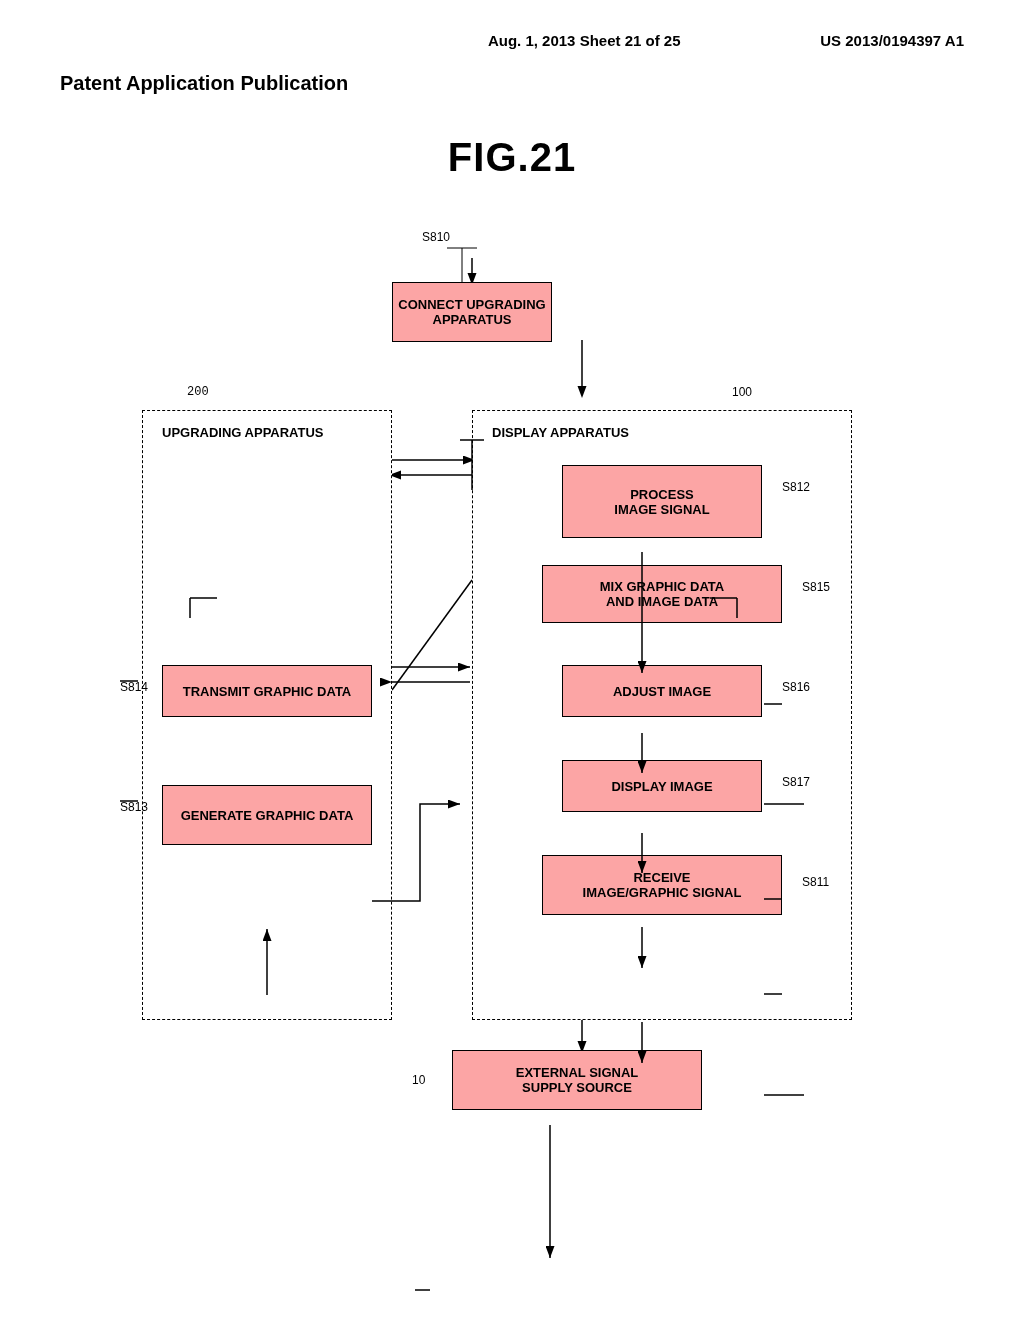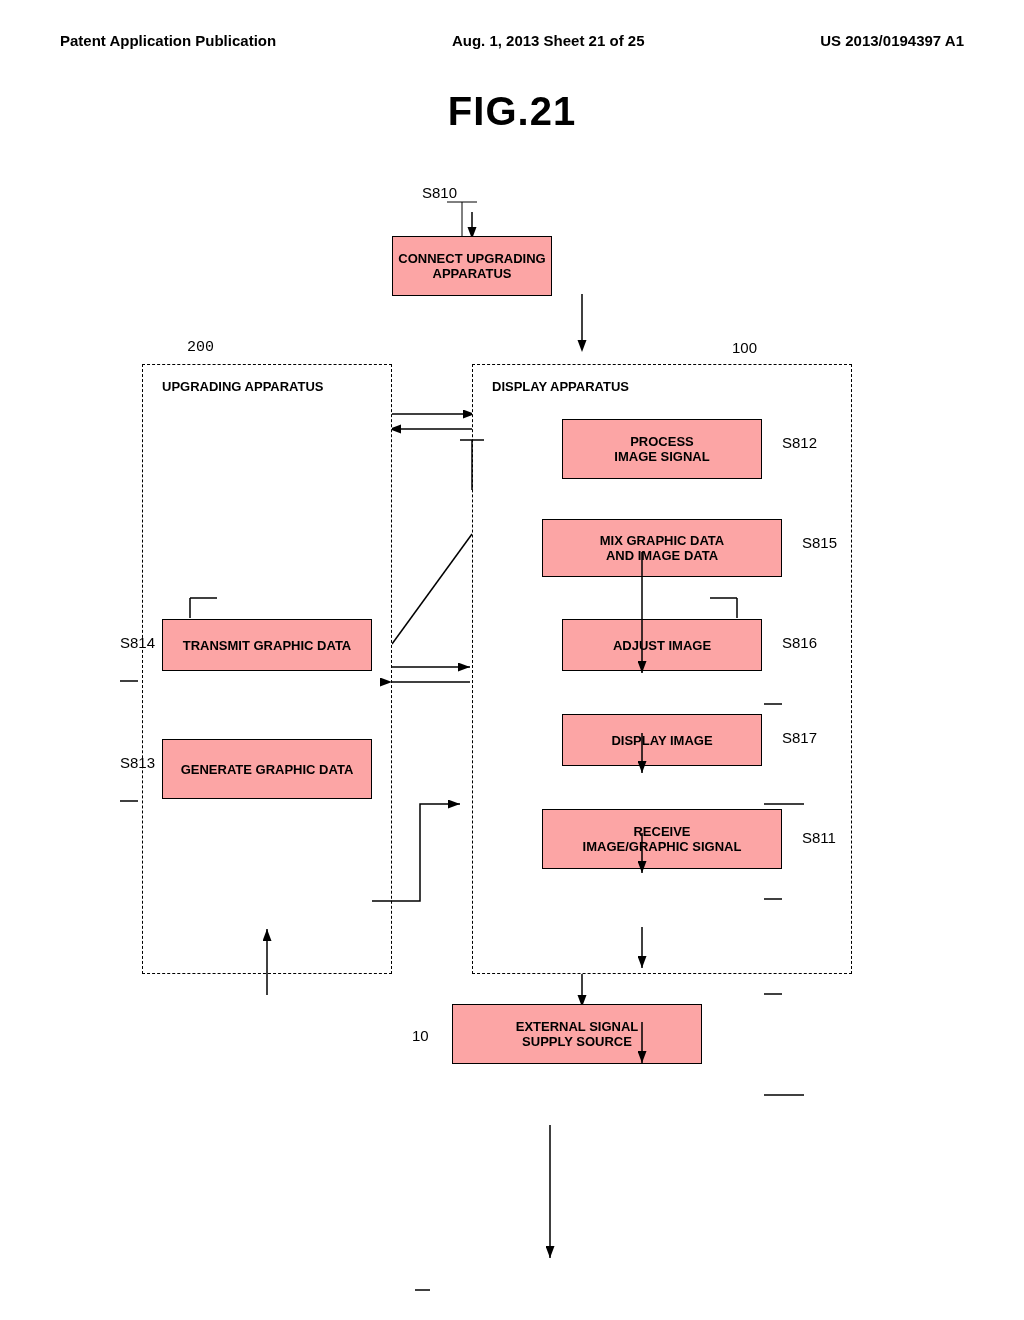--- a/index.html
+++ b/index.html
@@ -14,21 +14,21 @@
 
     
     .header {
       display: flex;
       justify-content: space-between;
       align-items: flex-start;
       padding: 32px 60px 0 60px;
       font-size: 15px;
       font-weight: bold;
     }
-    .header-left { font-weight: bold; font-size: 15px; }
+    .header-left { font-weight: bold; font-size: 20px; margin-top: 40px; }
     .header-center { font-size: 15px; text-align: center; }
     .header-right { font-size: 15px; }
 
     
     .fig-title {
       text-align: center;
       font-size: 40px;
       font-weight: bold;
       margin-top: 40px;
       letter-spacing: 1px;
@@ -38,21 +38,21 @@
     .diagram {
       position: relative;
       width: 860px;
       margin: 50px auto 0 auto;
       height: 1000px;
     }
 
     
     .step-label {
       position: absolute;
-      font-size: 15px;
+      font-size: 12px;
       font-weight: normal;
     }
 
     
     .box {
       position: absolute;
       border: 1.5px solid #000;
       background: #fca5a5;
       display: flex;
       align-items: center;
@@ -145,21 +145,21 @@
   <div class="step-label" style="left:650px; top:155px;">100</div>
 
   <div class="box-dashed" style="left:60px; top:180px; width:250px; height:610px;">
   </div>
   <div class="box-title" style="left:80px; top:195px; width:210px;">UPGRADING APPARATUS</div>
 
   <div class="box-dashed" style="left:390px; top:180px; width:380px; height:610px;">
   </div>
   <div class="box-title" style="left:410px; top:195px; width:340px;">DISPLAY APPARATUS</div>
 
-  <div class="box" style="left:480px; top:235px; width:200px; height:60px;">
+  <div class="box" style="left:480px; top:235px; width:200px; height:73px;">
     <span style="white-space:pre-line;">PROCESS
 IMAGE SIGNAL</span>
   </div>
   <div class="step-label" style="left:700px; top:250px;">S812</div>
 
   <div class="box" style="left:460px; top:335px; width:240px; height:58px;">
     <span style="white-space:pre-line;">MIX GRAPHIC DATA
 AND IMAGE DATA</span>
   </div>
   <div class="step-label" style="left:720px; top:350px;">S815</div>

